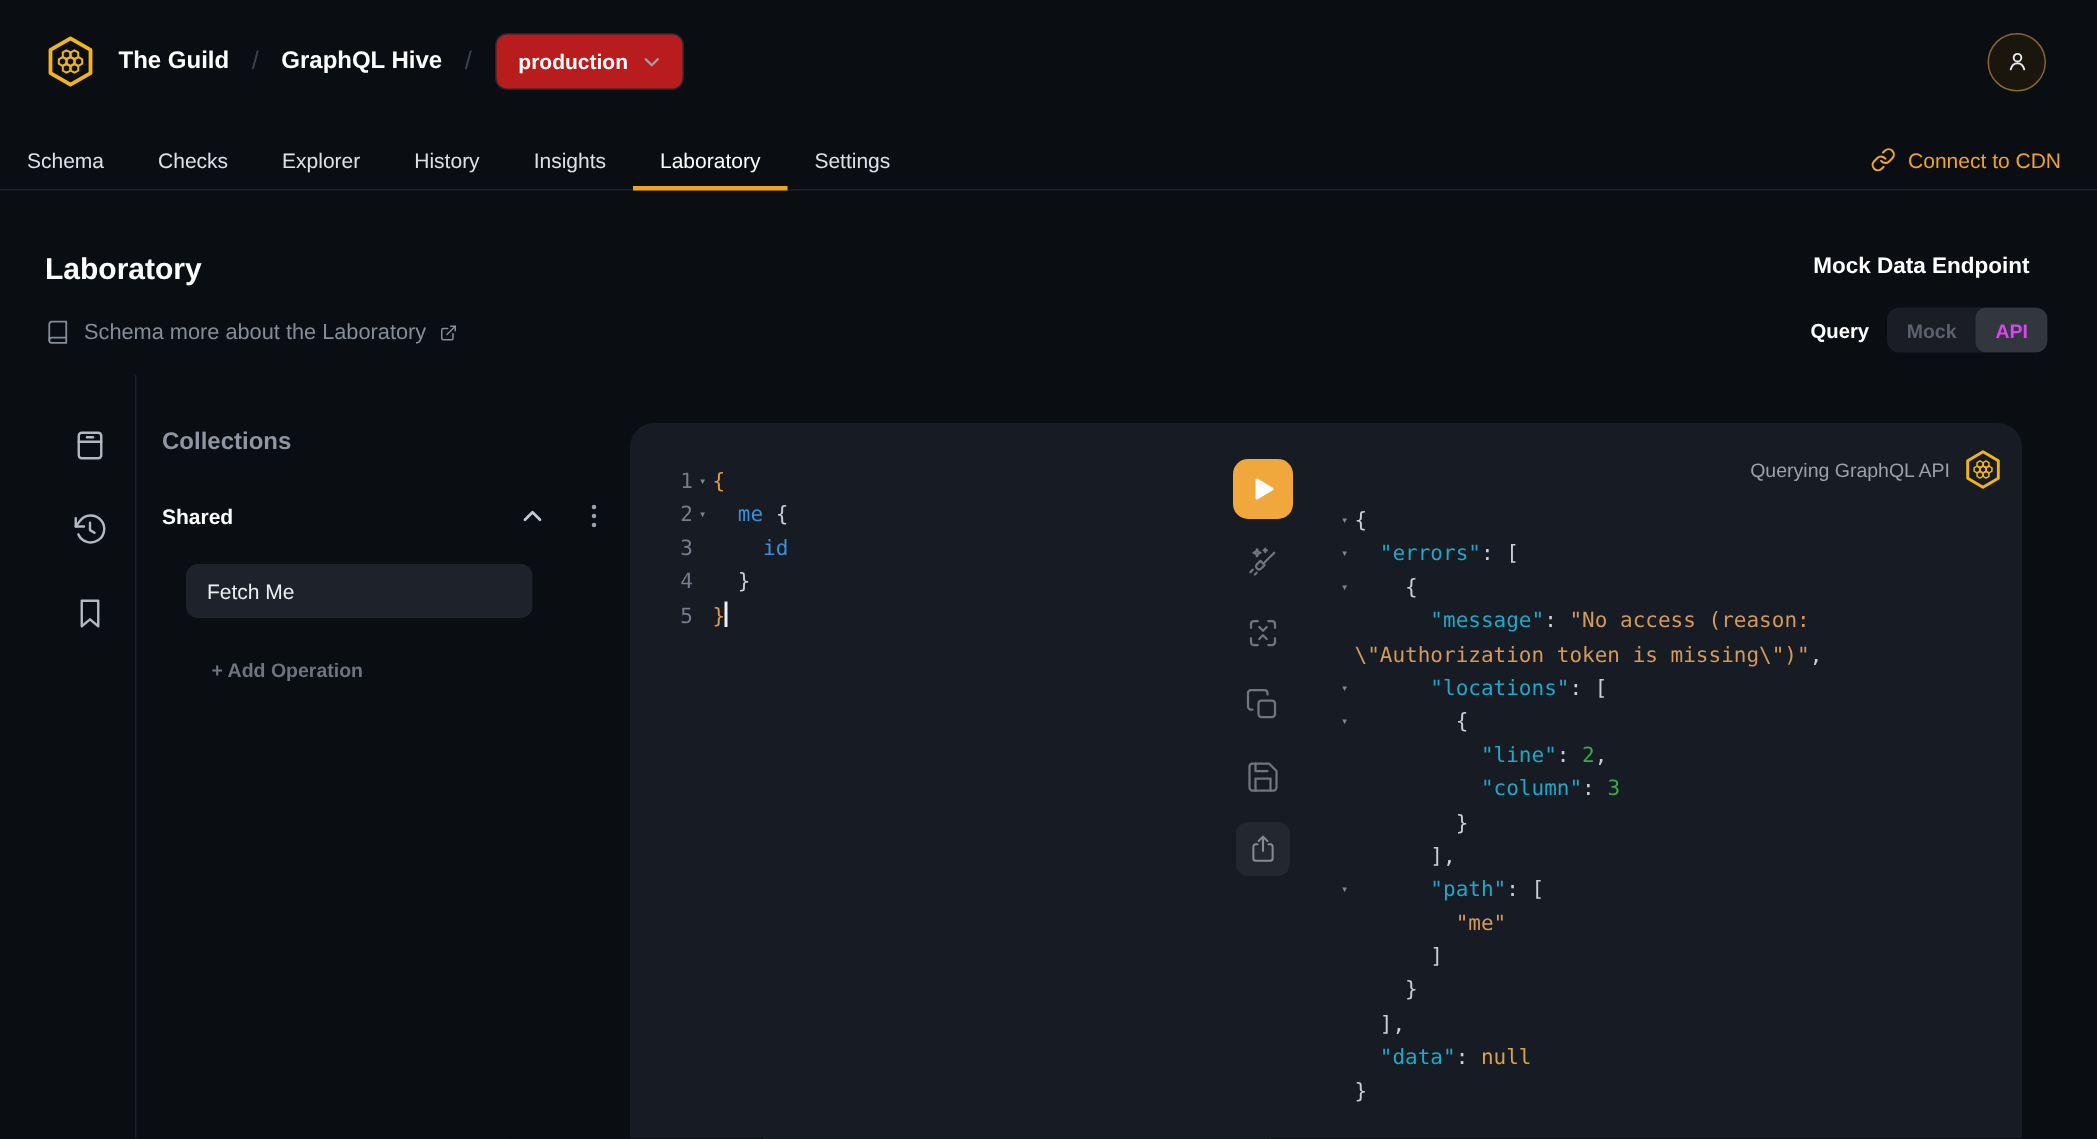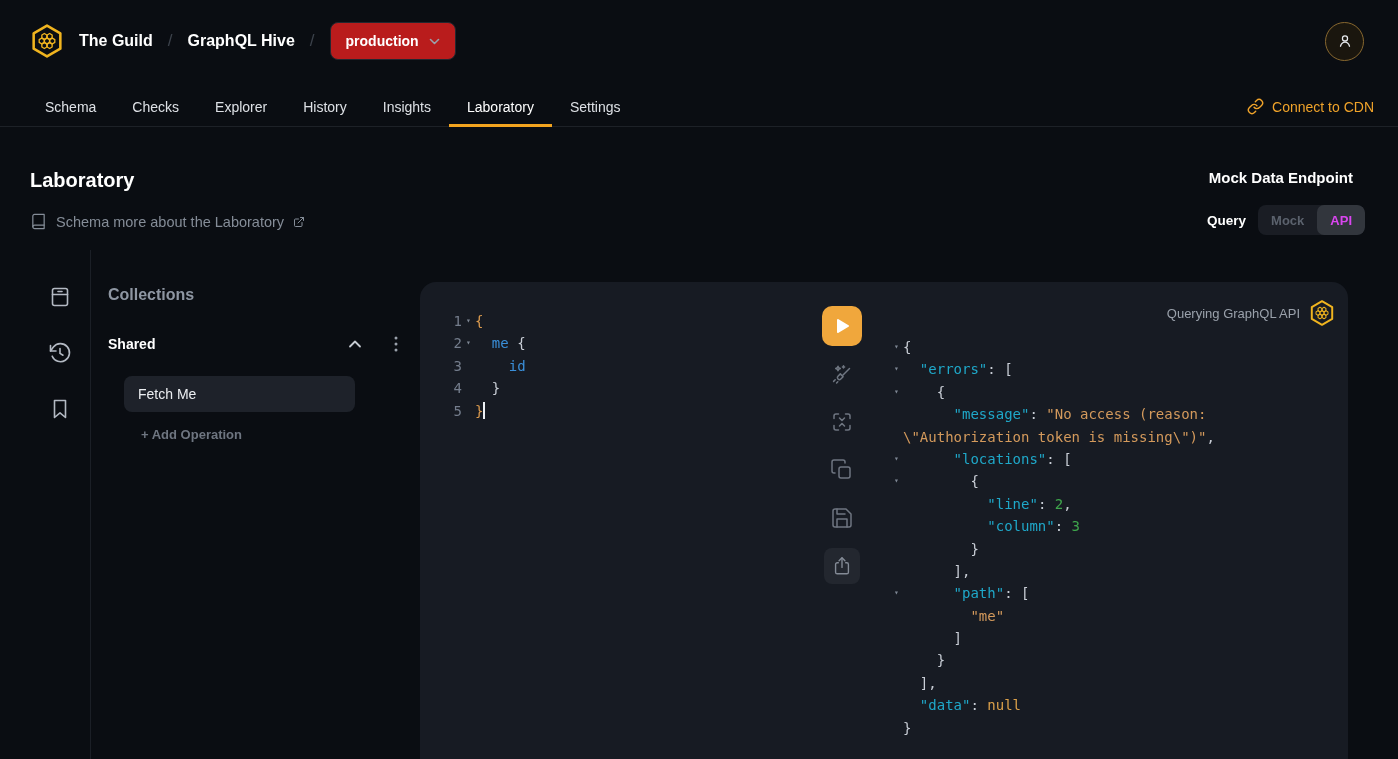--- a/index.html
+++ b/index.html
@@ -12,21 +12,21 @@
   .brand{display:flex;align-items:center;gap:15px;flex:1;min-width:0;}
   .brand-name{font-size:16px;font-weight:700;color:#ffffff;white-space:nowrap;}
   .crumb-sep{color:#3c424b;font-size:17px;}
   .target-btn{display:flex;align-items:center;gap:10px;background:#b91c1c;border:1px solid #23272f;
               border-radius:8px;height:38px;padding:0 15px;color:#ffffff;font-size:14px;font-weight:600;cursor:pointer;}
   .avatar{width:37px;height:37px;border-radius:50%;background:#1a160e;border:1px solid #87672f;
           display:flex;align-items:center;justify-content:center;cursor:pointer;}
 
   
   .tabs{position:absolute;top:87px;left:0;right:0;height:40px;border-bottom:1px solid #1d2127;
-        display:flex;align-items:stretch;padding-left:27px;box-sizing:border-box;}
+        display:flex;align-items:stretch;box-sizing:border-box;}
   .tab{padding:0 18px;display:flex;align-items:center;font-size:14px;color:#dde0e5;position:relative;cursor:pointer;}
   .tab.active{color:#ffffff;font-weight:400;}
   .tab.active::after{content:"";position:absolute;left:0;right:0;bottom:-1px;height:3px;background:#f2a41f;}
   .cdn-link{margin-left:auto;margin-right:24px;display:flex;align-items:center;gap:8px;
             color:#f0a32a;font-size:14px;cursor:pointer;}
 
   
   .page-title{position:absolute;left:30px;top:156px;font-size:20px;font-weight:700;color:#ffffff;}
   .page-desc{position:absolute;left:30px;top:186px;font-size:15px;color:#98a0ab;}
   .learn-more{position:absolute;left:30px;top:213px;display:flex;align-items:center;gap:9px;
@@ -44,21 +44,21 @@
   .iconstrip{position:absolute;left:0;top:0;bottom:0;width:90px;border-right:1px solid #1b1f26;}
   .strip-btn{position:absolute;left:48px;width:24px;height:24px;color:#b3b9c3;cursor:pointer;}
   .collections{position:absolute;left:91px;top:0;width:330px;}
   .coll-title{position:absolute;left:17px;top:36px;font-size:16px;font-weight:700;color:#8e96a2;}
   .coll-group{position:absolute;left:17px;top:86px;width:290px;display:flex;align-items:center;}
   .group-label{font-size:14px;font-weight:600;color:#ffffff;flex:1;}
   .group-chevron{color:#c6cbd3;cursor:pointer;display:flex;}
   .group-kebab{margin-left:32px;cursor:pointer;display:flex;}
   .coll-item{position:absolute;left:33px;top:126px;width:231px;height:36px;background:#1e222a;border-radius:8px;
              display:flex;align-items:center;padding:0 14px;box-sizing:border-box;font-size:14px;color:#eceef1;cursor:pointer;}
-  .add-op{position:absolute;left:50px;top:177px;font-size:13px;font-weight:600;color:#6e7580;cursor:pointer;}
+  .add-op{position:absolute;left:50px;top:189px;font-size:13px;font-weight:600;color:#6e7580;cursor:pointer;}
 
   
   .panel{position:absolute;left:420px;top:32px;width:928px;height:540px;background:#171b23;border-radius:16px;}
   .code-row{display:flex;height:22.4px;line-height:22.4px;font-family:"DejaVu Sans Mono",monospace;font-size:14px;}
   .qpane{position:absolute;left:18px;top:28px;}
   .qnum{width:24px;text-align:right;color:#747d8c;}
   .fold{width:13px;text-align:center;color:#7e8794;font-size:8px;}
   .code{white-space:pre;}
   .tk-ws{color:#c9ced6;}
   .tk-punct{color:#c9ced6;}

